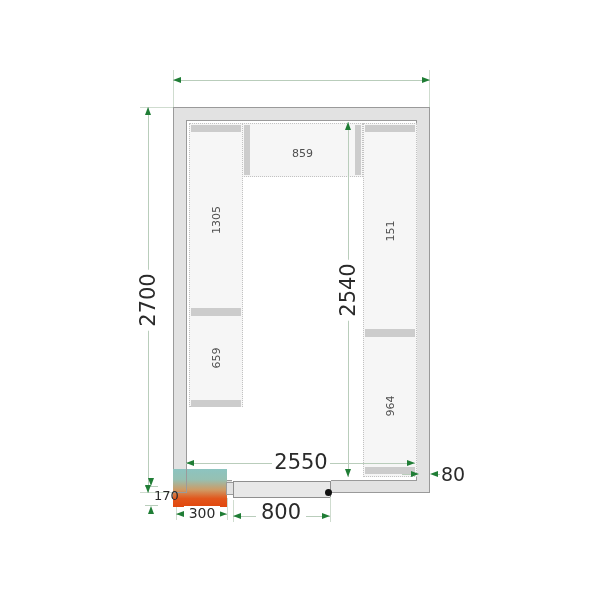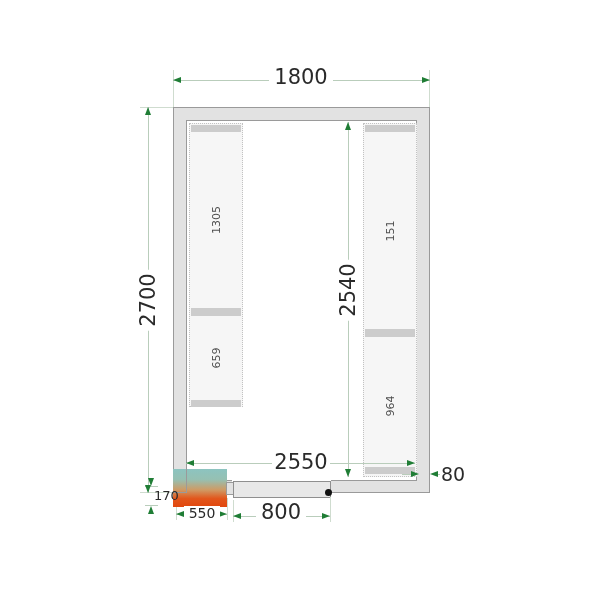--- a/index.html
+++ b/index.html
@@ -48,20 +48,25 @@
   <div class="abs door-opening" style="left:232px;top:479px;width:99px;height:15px;"></div>
 
   <div class="abs shelf" style="left:189px;top:123px;width:54px;height:284px;">
     <div class="bar" style="left:1px;right:1px;top:1px;height:7px;"></div>
     <div class="bar" style="left:1px;right:1px;top:184px;height:8px;"></div>
     <div class="bar" style="left:1px;right:1px;top:276px;height:7px;"></div>
     <span class="shelf-label" style="top:96px;">1305</span>
     <span class="shelf-label" style="top:234px;">659</span>
   </div>
 
+  <div class="abs shelf" style="left:242px;top:123px;width:121px;height:54px;">
+    <div class="bar" style="left:1px;top:1px;bottom:1px;width:6px;"></div>
+    <div class="bar" style="right:1px;top:1px;bottom:1px;width:6px;"></div>
+    <span class="shelf-label-h" style="top:29px;">859</span>
+  </div>
 
   <div class="abs shelf" style="left:363px;top:123px;width:54px;height:354px;">
     <div class="bar" style="left:1px;right:1px;top:1px;height:7px;"></div>
     <div class="bar" style="left:1px;right:1px;top:205px;height:8px;"></div>
     <div class="bar" style="left:1px;right:1px;top:343px;height:7px;"></div>
     <span class="shelf-label" style="top:107px;">151</span>
     <span class="shelf-label" style="top:282px;">964</span>
   </div>
 
   <div class="abs cooler" style="left:173px;top:469px;width:54px;height:38px;"></div>
@@ -70,21 +75,20 @@
 
   <div class="abs door-frame" style="left:226px;top:482px;width:9px;height:13px;"></div>
   <div class="abs door-leaf" style="left:233px;top:481px;width:98px;height:17px;"></div>
   <div class="abs door-handle" style="left:325px;top:489px;width:7px;height:7px;"></div>
 
   <div class="abs ext" style="left:173px;top:70px;width:1px;height:37px;"></div>
   <div class="abs ext" style="left:429px;top:70px;width:1px;height:37px;"></div>
   <div class="abs dline" style="left:173px;top:80px;width:257px;height:1px;"></div>
   <div class="ah ah-l" style="left:173px;top:77px;"></div>
   <div class="ah ah-r" style="left:422px;top:77px;"></div>
-  <div class="dtext big" style="left:269px;top:66px;width:64px;">1800</div>
 
   <div class="abs ext" style="left:140px;top:107px;width:33px;height:1px;"></div>
   <div class="abs ext" style="left:140px;top:492px;width:33px;height:1px;"></div>
   <div class="abs dline" style="left:148px;top:107px;width:1px;height:386px;"></div>
   <div class="ah ah-u" style="left:145px;top:107px;"></div>
   <div class="ah ah-d" style="left:145px;top:485px;"></div>
   <div class="vtext" style="left:148px;top:300px;">
     <span class="big">2700</span>
   </div>
 
@@ -110,21 +114,21 @@
   <div class="abs dline" style="left:145px;top:505px;width:13px;height:1px;"></div>
   <div class="ah ah-d" style="left:148px;top:478px;"></div>
   <div class="ah ah-u" style="left:148px;top:506px;"></div>
   <div class="dtext" style="left:154px;top:489px;width:24px;font-size:13px;background:transparent;">170</div>
 
   <div class="abs ext" style="left:176px;top:507px;width:1px;height:13px;"></div>
   <div class="abs ext" style="left:227px;top:498px;width:1px;height:22px;"></div>
   <div class="abs dline" style="left:176px;top:514px;width:51px;height:1px;"></div>
   <div class="ah ah-l" style="left:176px;top:511px;"></div>
   <div class="ah ah-r" style="left:219px;top:511px;"></div>
-  <div class="dtext" style="left:184px;top:506px;width:36px;font-size:14px;">550</div>
+  <div class="dtext" style="left:184px;top:506px;width:36px;font-size:14px;">300</div>
 
   <div class="abs ext" style="left:233px;top:500px;width:1px;height:22px;"></div>
   <div class="abs ext" style="left:330px;top:497px;width:1px;height:25px;"></div>
   <div class="abs dline" style="left:233px;top:516px;width:97px;height:1px;"></div>
   <div class="ah ah-l" style="left:233px;top:513px;"></div>
   <div class="ah ah-r" style="left:322px;top:513px;"></div>
   <div class="dtext big" style="left:256px;top:501px;width:50px;">800</div>
 
 </div>
 

